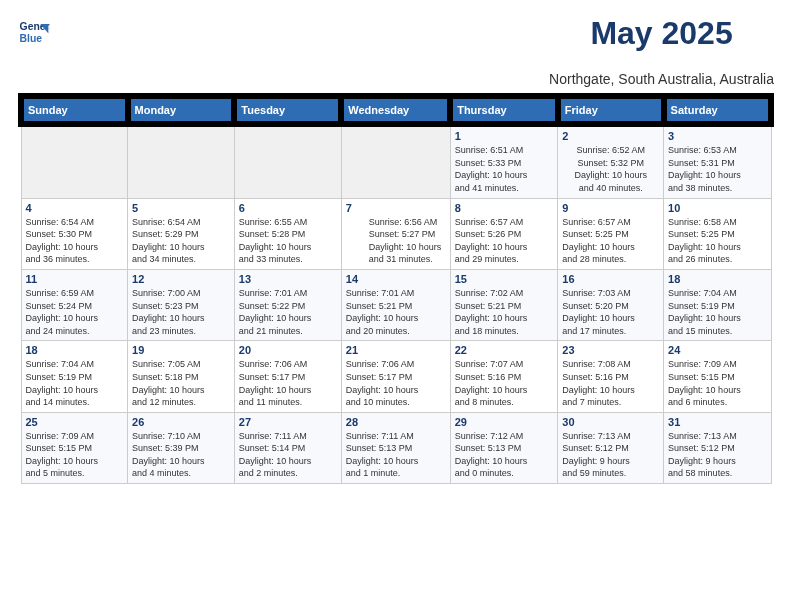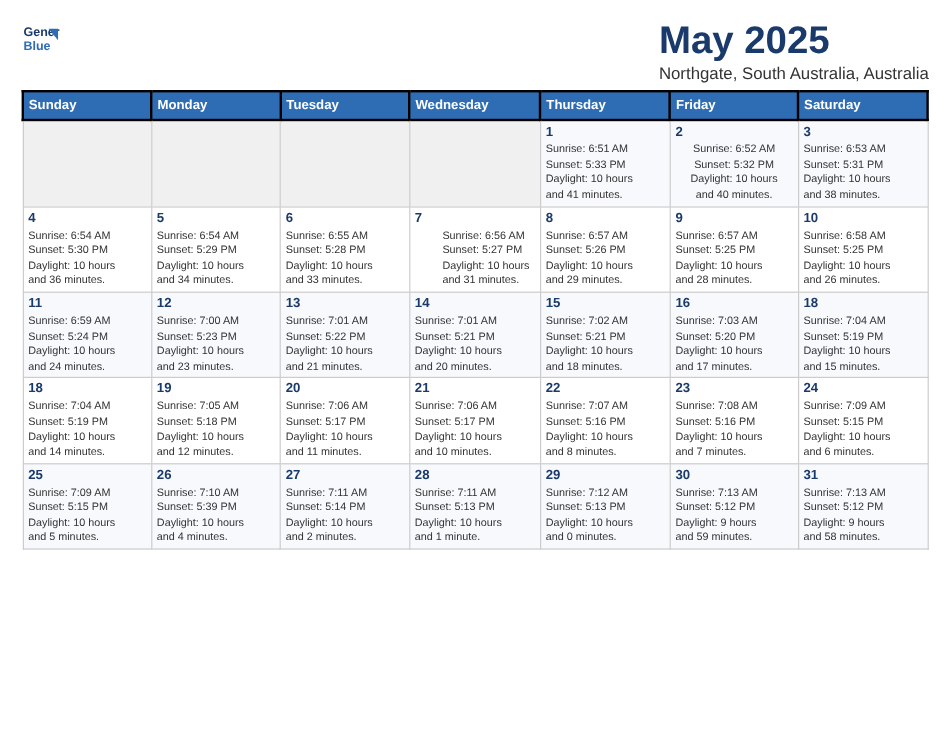--- a/index.html
+++ b/index.html
@@ -25,46 +25,46 @@
     .logo {
       display: flex;
       align-items: center;
       gap: 4px;
     }
     .logo-icon {
       width: 32px;
       height: 32px;
     }
     .title-block {
-      text-align: left;
+      text-align: center;
     }
     .main-title {
       font-size: 32px;
       font-weight: bold;
       color: #1a3a6b;
       line-height: 1.1;
     }
     .subtitle {
       font-size: 14px;
       color: #333;
-      margin-top: 2px;
+      margin-top: 20px;
     }
     .calendar {
       width: 100%;
       border-collapse: collapse;
       font-size: 10px;
     }
     .calendar thead th {
       background: #2e6db4;
       color: #fff;
       font-size: 11px;
       font-weight: bold;
       padding: 5px 4px;
       text-align: left;
-      border: 2px solid #000000;
+      border: 6px solid #000000;
     }
     .calendar tbody td {
       border: 1px solid #ccc;
       vertical-align: top;
       padding: 3px 4px;
       width: 113px;
       min-height: 70px;
       background: #fff;
     }
     .calendar tbody tr:nth-child(odd) td {

